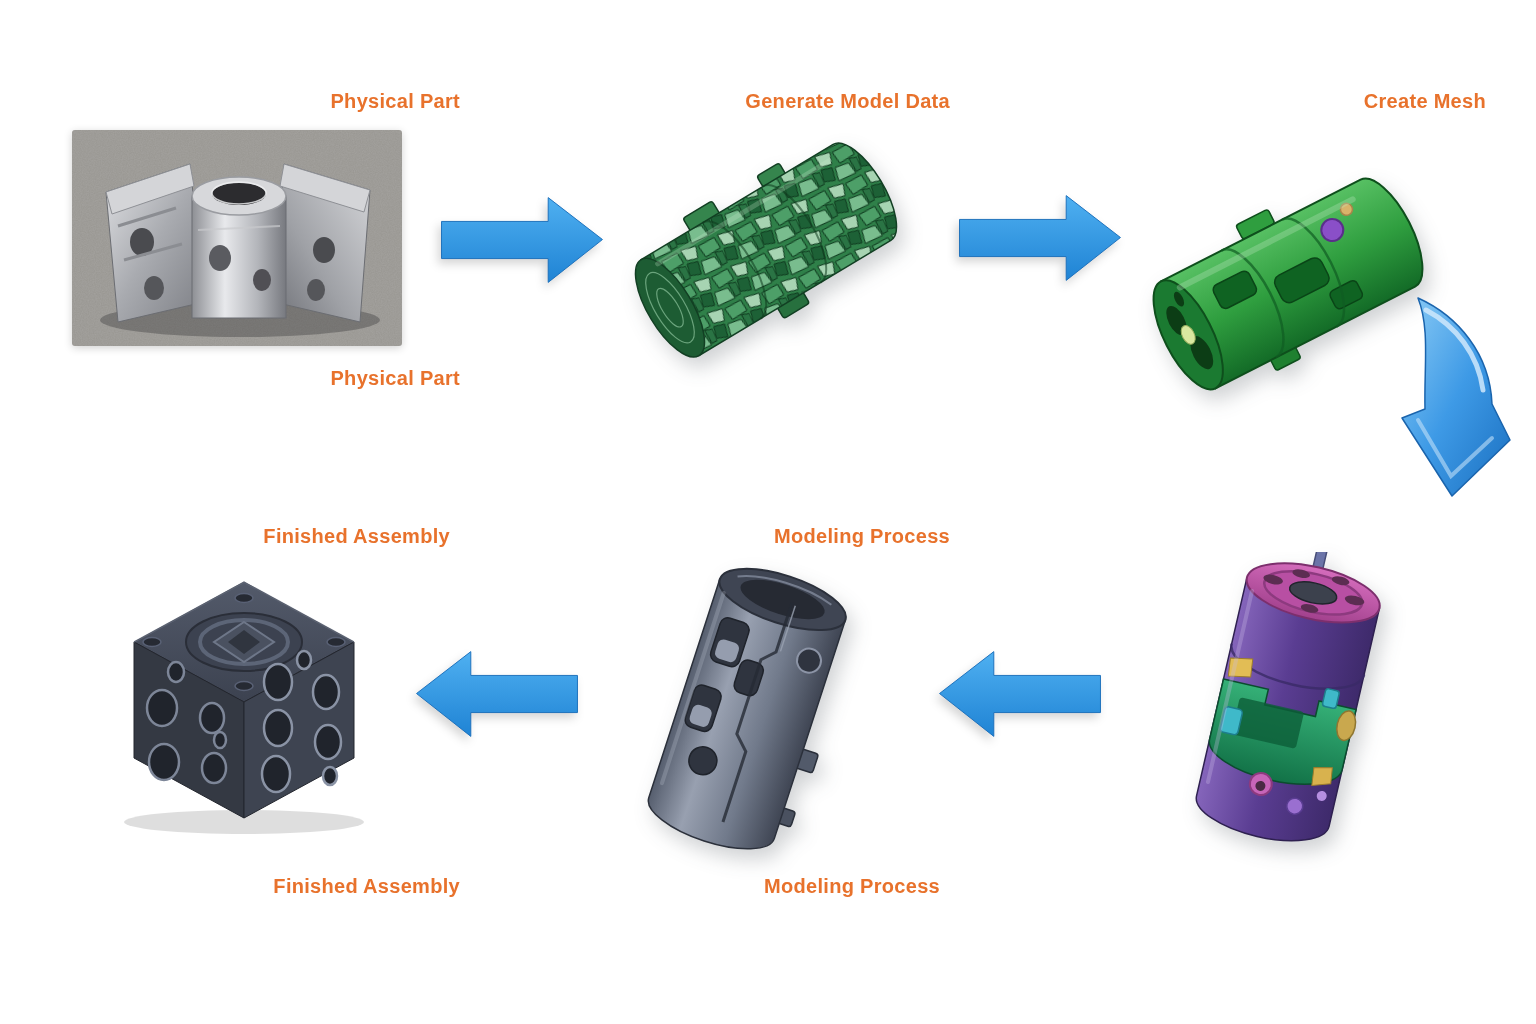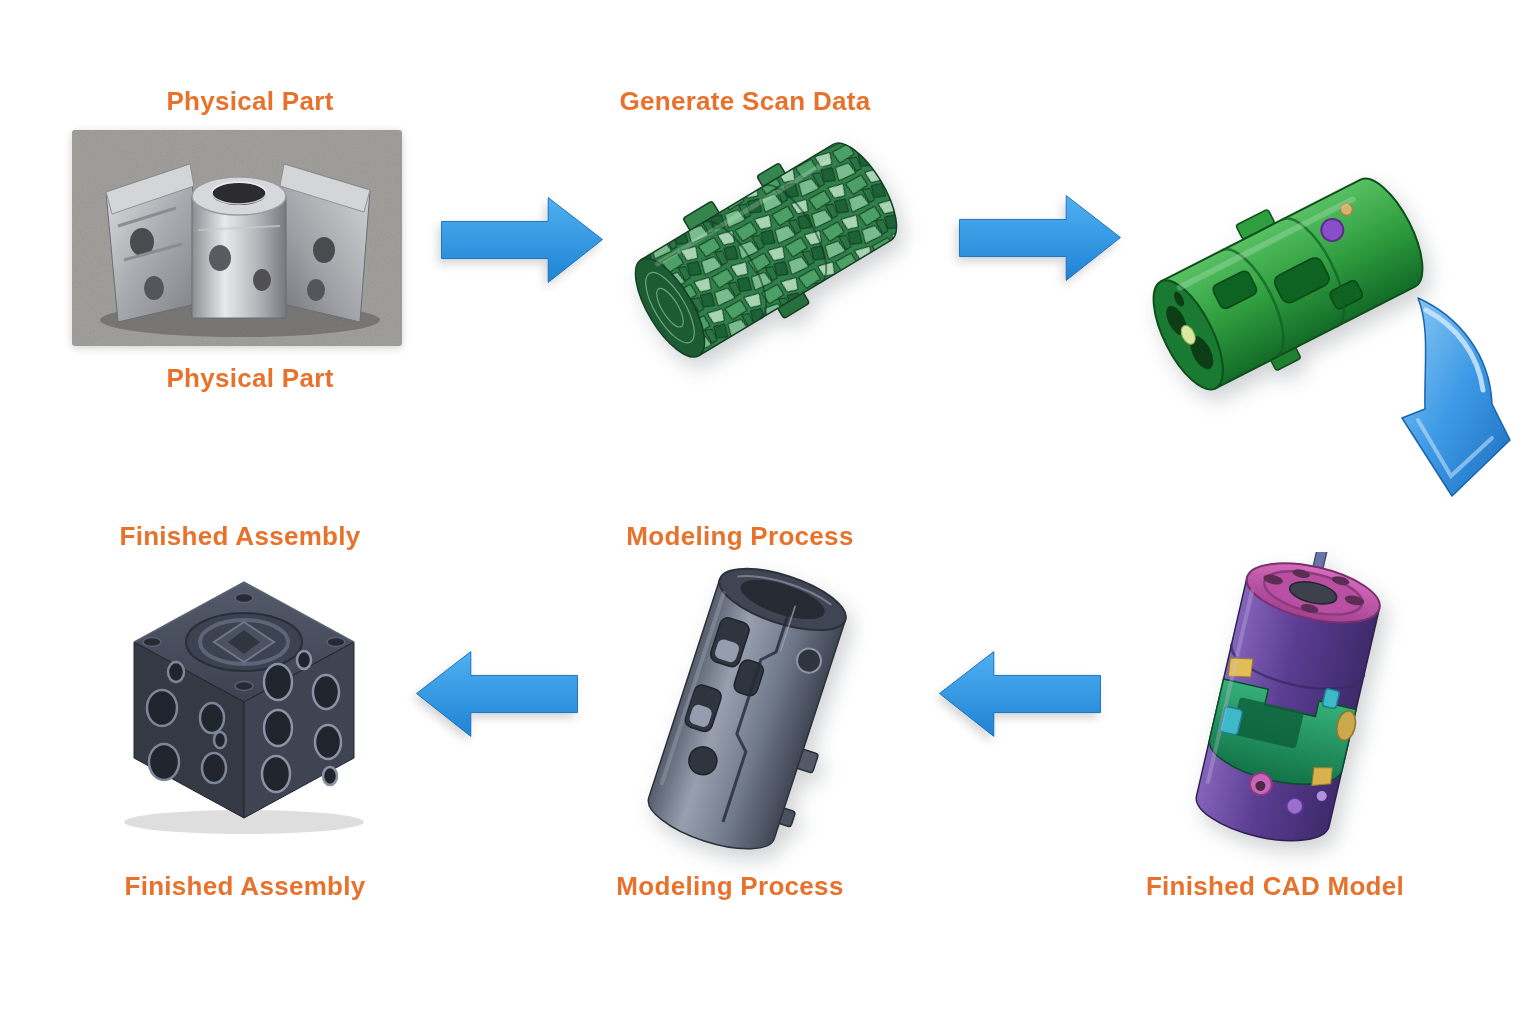--- a/index.html
+++ b/index.html
@@ -5,39 +5,40 @@
   :root{
     --label:#e8722c;
     --arrow:#2e96e3;
   }
   html,body{margin:0;padding:0;background:#fff;}
   .stage{
     position:relative;width:1536px;height:1024px;background:#ffffff;
     overflow:hidden;font-family:"Liberation Sans",sans-serif;
   }
   .label{
-    position:absolute;text-align:center;font-weight:700;font-size:26px;
+    position:absolute;text-align:right;font-weight:700;font-size:20px;
     color:var(--label);letter-spacing:.3px;line-height:34px;
     white-space:nowrap;
   }
   .illus{position:absolute;}
   .photo{
     position:absolute;border-radius:3px;overflow:hidden;
     box-shadow:0 2px 8px rgba(0,0,0,.18);
   }
   .soft-shadow{filter:drop-shadow(6px 10px 10px rgba(40,50,60,.22));}
   .arrow{position:absolute;filter:drop-shadow(-3px 5px 5px rgba(0,0,0,.16));}
 </style>
 </head>
 <body>
 
 <div class="stage">
 
   <div class="label" style="left:40px;top:84px;width:420px">Physical Part</div>
-  <div class="label" style="left:540px;top:84px;width:410px">Generate Scan Data</div>
+  <div class="label" style="left:540px;top:84px;width:410px">Generate Model Data</div>
+  <div class="label" style="left:1070px;top:84px;width:416px">Create Mesh</div>
 
   <svg class="photo" style="left:72px;top:130px" width="330" height="216" viewBox="0 0 330 216">
     <defs>
       <filter id="carpetN" x="0" y="0" width="100%" height="100%">
         <feTurbulence type="fractalNoise" baseFrequency="0.85" numOctaves="3" seed="7" result="n"></feTurbulence>
         <feColorMatrix in="n" type="matrix" values="0 0 0 0 0.42  0 0 0 0 0.41  0 0 0 0 0.40  0 0 0 0.55 0"></feColorMatrix>
       </filter>
       <linearGradient id="gMetalL" x1="0" y1="0" x2="1" y2="1">
         <stop offset="0" stop-color="#e2e3e6"></stop>
           <stop offset=".5" stop-color="#a9abb0"></stop>
@@ -311,15 +312,14 @@
       <circle cx="-8" cy="86" r="11" fill="#c765b8" stroke="#8d3a7f" stroke-width="2"></circle>
       <circle cx="-8" cy="88" r="5" fill="#4a2a44"></circle>
       <circle cx="30" cy="100" r="8" fill="#9a6fd0" stroke="#5a3d92" stroke-width="1.5"></circle>
       <circle cx="54" cy="84" r="5" fill="#b58fe0"></circle>
       <path d="M -60,-100 L -60,96" stroke="#cdbde8" stroke-width="4" stroke-linecap="round" opacity=".3"></path>
     </g>
   </svg>
 
   <div class="label" style="left:30px;top:869px;width:430px">Finished Assembly</div>
   <div class="label" style="left:520px;top:869px;width:420px">Modeling Process</div>
-  <div class="label" style="left:1060px;top:869px;width:430px">Finished CAD Model</div>
 
 </div>
 
 </body></html>

